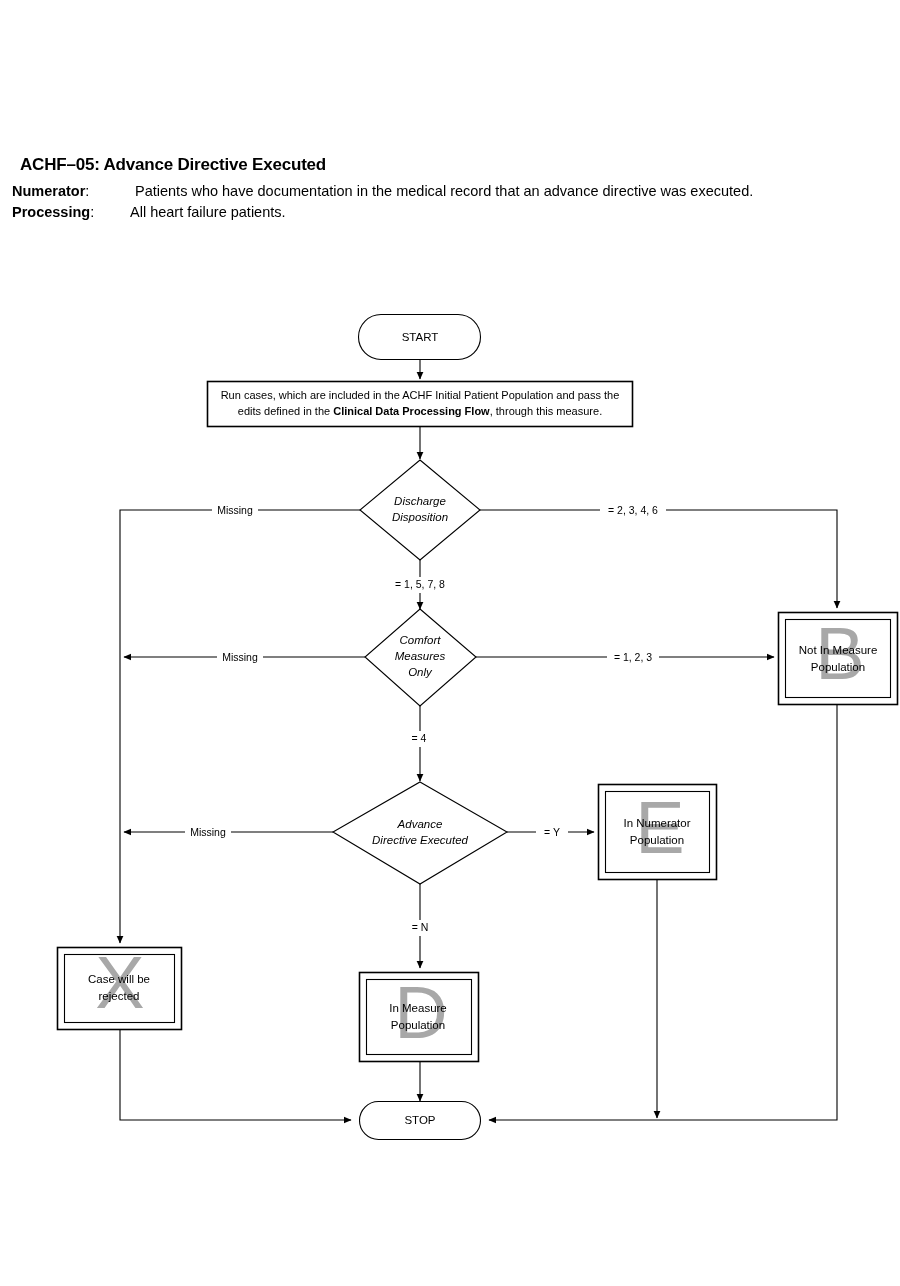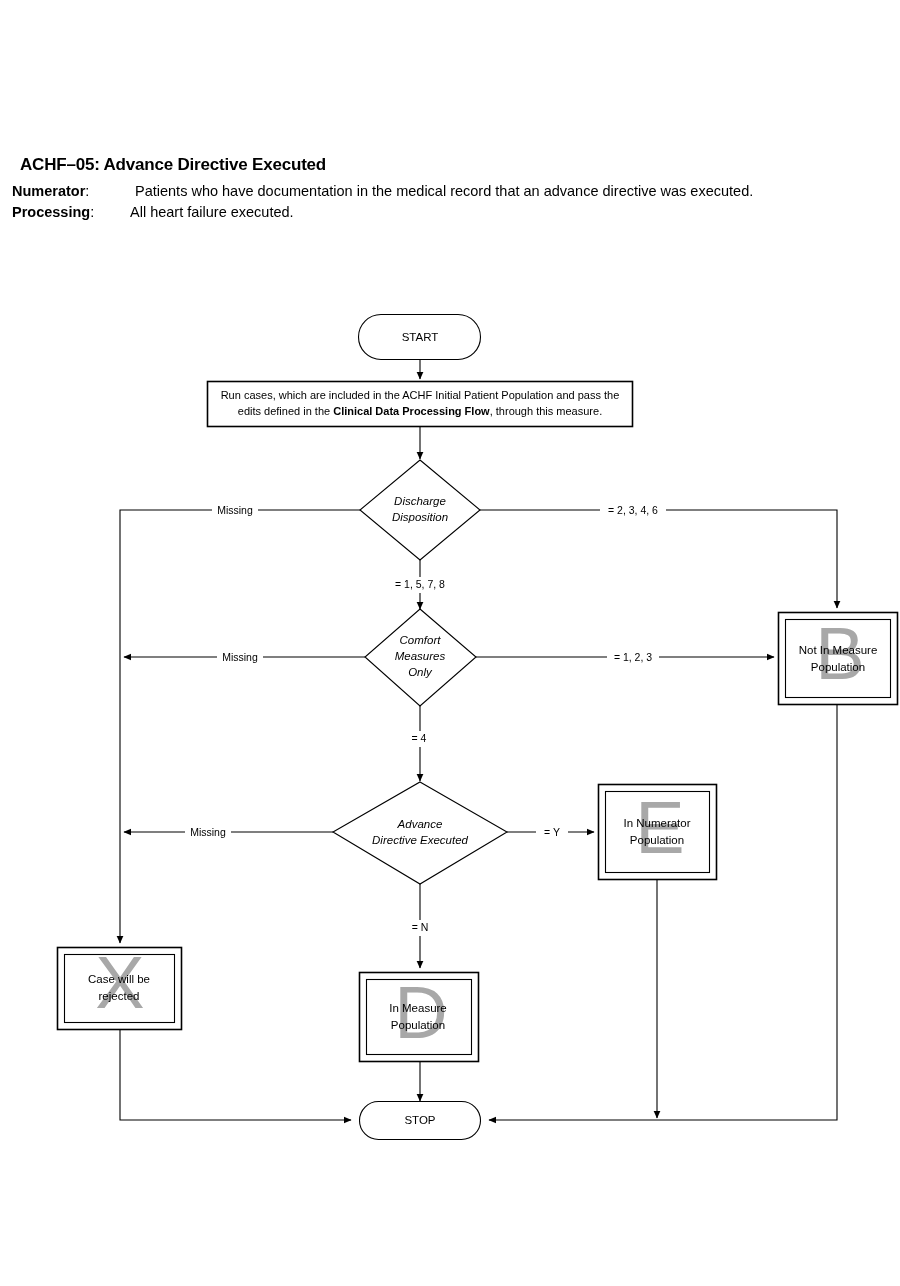--- a/index.html
+++ b/index.html
@@ -113,21 +113,21 @@
 <body>
 
 <div id="header">
   <div id="measure-title">ACHF–05: Advance Directive Executed</div>
   <div class="def-row">
     <span class="def-key"><span class="def-label">Numerator</span><span class="def-colon">:</span></span>
     <span class="def-value">Patients who have documentation in the medical record that an advance directive was executed.</span>
   </div>
   <div class="def-row">
     <span class="def-key wide-gap"><span class="def-label">Processing</span><span class="def-colon">:</span></span>
-    <span class="def-value">All heart failure executed.</span>
+    <span class="def-value">All heart failure patients.</span>
   </div>
 </div>
 
 <svg id="flow-svg" width="900" height="1286" viewBox="0 0 900 1286">
   <defs>
     <marker id="arrow" viewBox="0 0 10 10" refX="9.2" refY="5" markerWidth="7" markerHeight="7" orient="auto-start-reverse">
       <path d="M 0 0.6 L 10 5 L 0 9.4 z" fill="#000000"></path>
     </marker>
   </defs>
 

